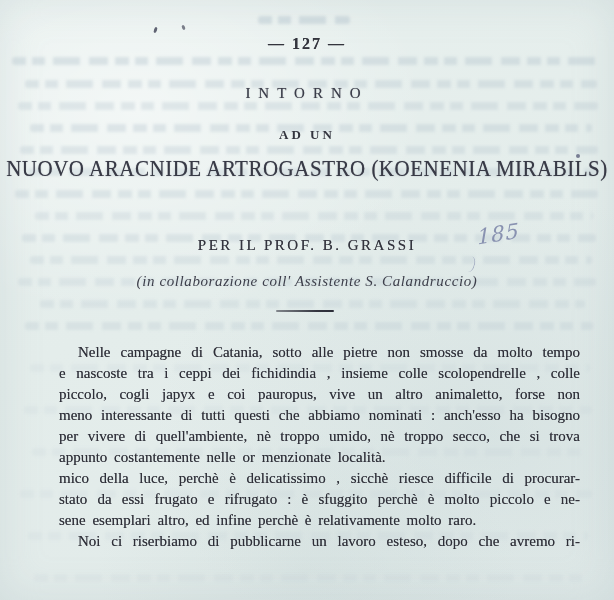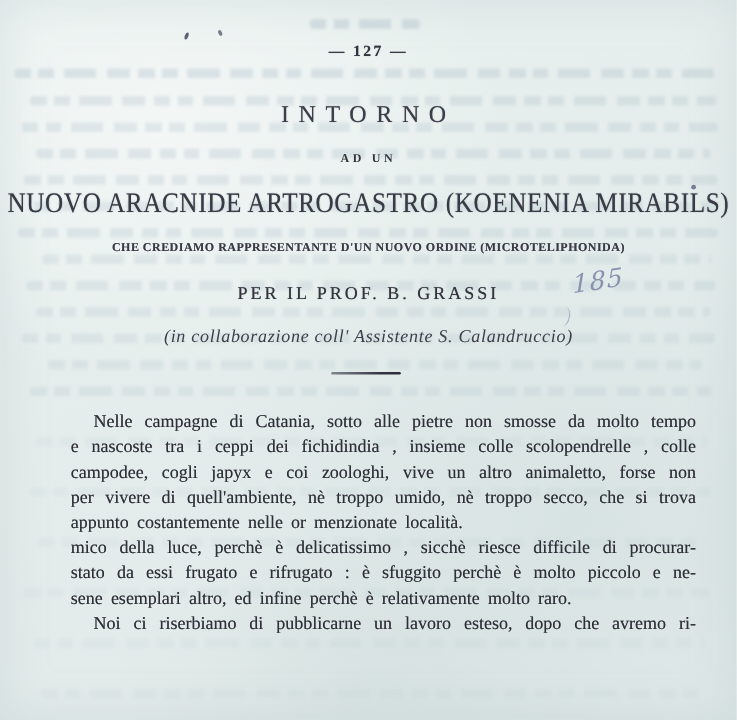--- a/index.html
+++ b/index.html
@@ -31,29 +31,29 @@
 
   
   .speck { position: absolute; background: #3c3f52; border-radius: 50%; opacity: .8; }
   .s1 { left: 154px; top: 27px;  width: 3px; height: 6px; transform: rotate(20deg); }
   .s2 { left: 182px; top: 25px;  width: 3px; height: 5px; transform: rotate(-25deg); opacity:.65; }
   .s3 { left: 576px; top: 154px; width: 4px; height: 4px; background:#4a4e6e; opacity:.7; }
 
   
   .printed { position: absolute; left: 0; width: 100%; text-align: center; color: var(--ink); }
   .pageno {
-    top: 35px; font-size: 13px; font-weight: bold; letter-spacing: 2px;
+    top: 35px; font-size: 16px; font-weight: bold; letter-spacing: 2px;
     color: #33343d; text-shadow: 0 0 .6px rgba(46,47,58,.7);
   }
   .title {
-    top: 85px; font-size: 20px; letter-spacing: 8px; color: #3b3d49;
+    top: 85px; font-size: 15px; letter-spacing: 8px; color: #3b3d49;
     text-shadow: 0 0 .8px rgba(55,57,70,.55);
   }
   .adun {
-    top: 127px; font-size: 10px; font-weight: bold; letter-spacing: 3px; color: #34353f;
+    top: 127px; font-size: 13px; font-weight: bold; letter-spacing: 3px; color: #34353f;
   }
   .maintitle {
     top: 155px; font-size: 21px; letter-spacing: .5px; white-space: nowrap;
     color: #383a46; transform: scaleY(1.12); transform-origin: top center;
     text-shadow: 0 0 .8px rgba(50,52,66,.6);
   }
   .orderline {
     top: 201px; font-size: 10px; font-weight: bold; letter-spacing: .4px; color: #3a3b46;
     text-shadow: 0 0 .5px rgba(55,57,70,.6);
   }
@@ -125,34 +125,34 @@
     </div>
 
   <div class="speck s1"></div>
   <div class="speck s2"></div>
   <div class="speck s3"></div>
 
   <div class="printed pageno">— 127 —</div>
   <div class="printed title">INTORNO</div>
   <div class="printed adun">AD UN</div>
   <div class="printed maintitle">NUOVO ARACNIDE ARTROGASTRO (KOENENIA MIRABILS)</div>
-  <div class="printed orderline">CHE CREDIAMO RAPPRESENTANTE D'UN NUOVO ORDINE (MICROTELIPHONIDA)</div>
   <div class="printed author">PER IL PROF. B. GRASSI</div>
 
   <div class="handnote">185</div>
   <div class="handstroke"></div>
 
   <div class="printed collab">(in collaborazione coll' Assistente S. Calandruccio)</div>
   <div class="divider"></div>
 
   <div class="bodytext">
     <div class="paragraph">
         <div class="tline indent">Nelle campagne di Catania, sotto alle pietre non smosse da molto tempo</div>
         <div class="tline">e nascoste tra i ceppi dei fichidindia , insieme colle scolopendrelle , colle</div>
-        <div class="tline">campodee, cogli japyx e coi zoologhi, vive un altro animaletto, forse non</div>
+        <div class="tline">piccolo, cogli japyx e coi pauropus, vive un altro animaletto, forse non</div>
+        <div class="tline">meno interessante di tutti questi che abbiamo nominati : anch'esso ha bisogno</div>
         <div class="tline">per vivere di quell'ambiente, nè troppo umido, nè troppo secco, che si trova</div>
         <div class="tline short">appunto costantemente nelle or menzionate località.</div>
       </div>
     <div class="paragraph">
         <div class="tline">mico della luce, perchè è delicatissimo , sicchè riesce difficile di procurar-</div>
         <div class="tline">stato da essi frugato e rifrugato : è sfuggito perchè è molto piccolo e ne-</div>
         <div class="tline short">sene esemplari altro, ed infine perchè è relativamente molto raro.</div>
       </div>
     <div class="paragraph">
         <div class="tline indent">Noi ci riserbiamo di pubblicarne un lavoro esteso, dopo che avremo ri-</div>

